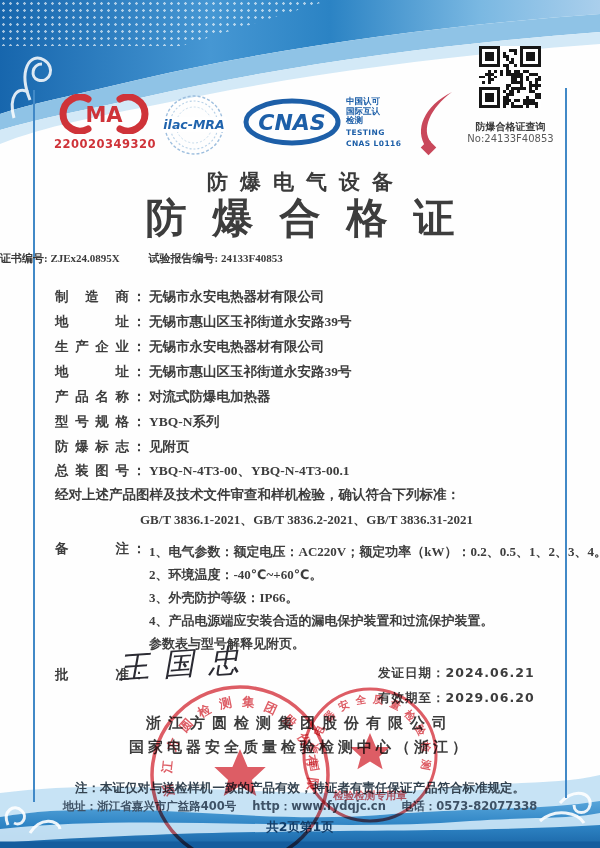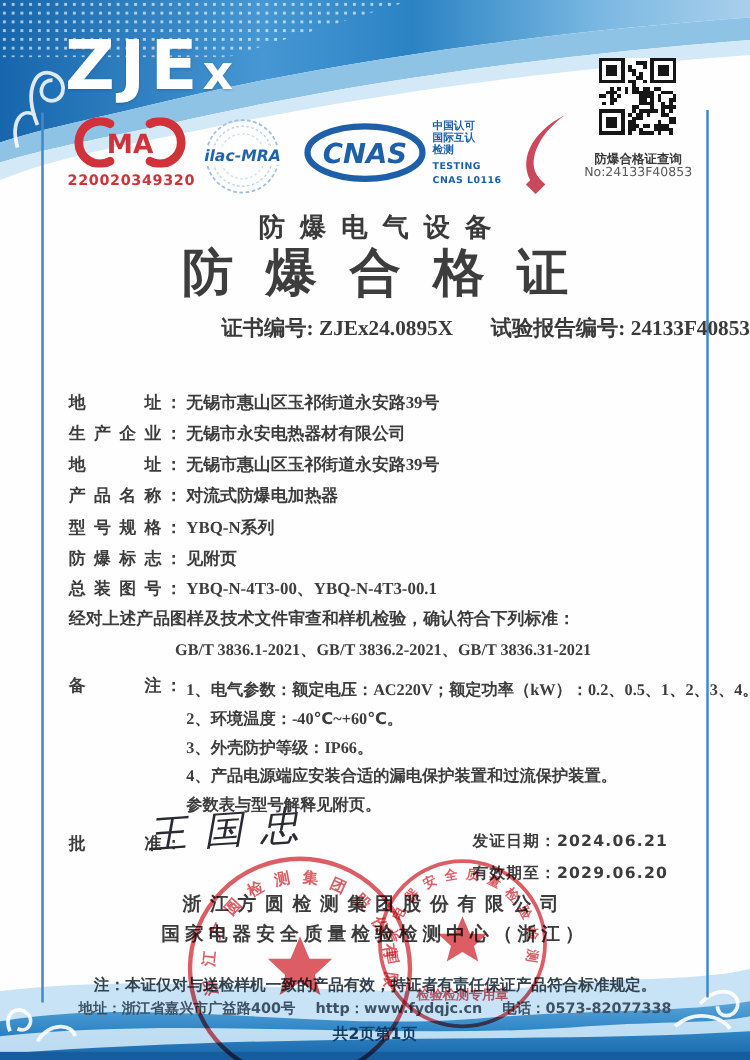--- a/index.html
+++ b/index.html
@@ -29,22 +29,22 @@
   
   .border-l{position:absolute;left:33px;top:90px;width:2px;height:712px;background:#4189c7;z-index:2;}
   .border-r{position:absolute;left:565px;top:88px;width:2px;height:710px;background:#4189c7;z-index:2;}
   
   .subtitle{position:absolute;top:168px;left:0;width:100%;text-align:center;z-index:3;
             font-size:21px;font-weight:700;letter-spacing:12px;text-indent:12px;color:#3a3a3a;
             font-family:"DejaVu Sans",sans-serif;}
   .main-title{position:absolute;top:191px;left:0;width:100%;text-align:center;z-index:3;
               font-size:41px;font-weight:700;letter-spacing:26px;text-indent:26px;color:#3d3d3d;
               font-family:"DejaVu Sans",sans-serif;}
-  .cert-line{position:absolute;top:251px;left:0;width:100%;text-align:right;z-index:3;
-             font-size:17px;font-weight:700;color:#3a3a3a;white-space:nowrap;}
+  .cert-line{position:absolute;top:251px;left:0;width:100%;text-align:left;z-index:3;
+             font-size:11px;font-weight:700;color:#3a3a3a;white-space:nowrap;}
   .cert-line .gap{margin-left:26px;}
   
   .row{position:absolute;left:55px;z-index:3;font-size:13.5px;white-space:nowrap;}
   .f-label{display:inline-block;width:74px;text-align:justify;text-align-last:justify;
            font-weight:700;font-family:"DejaVu Sans",sans-serif;vertical-align:top;}
   .f-colon{display:inline-block;width:20px;font-weight:700;text-align:center;}
   .f-value{font-weight:600;}
   .statement{position:absolute;left:55px;top:486px;z-index:3;font-size:13.5px;font-weight:700;
              font-family:"DejaVu Sans",sans-serif;white-space:nowrap;}
   .standards{position:absolute;left:140px;top:511px;z-index:3;font-size:13px;font-weight:600;white-space:nowrap;}
@@ -91,21 +91,20 @@
     <path d="M0,0 H600 V14 C430,26 260,50 120,84 C70,96 30,104 0,114 Z" fill="url(#gb)"></path>
     <path d="M0,114 C30,104 70,96 120,84 C260,50 430,26 600,14 V32 C440,44 280,66 140,98 C85,110 40,118 0,130 Z" fill="#8fc3e6"></path>
     <path d="M0,130 C40,118 85,110 140,98 C280,66 440,44 600,32 V44 C460,54 300,74 160,104 C100,116 45,126 0,144 Z" fill="#d3e9f7"></path>
     <g stroke="#ffffff" stroke-width="3" fill="none" opacity="0.85">
       <path d="M30,100 C18,70 30,52 44,60 C56,67 50,84 38,80 C30,77 32,64 42,64"></path>
       <path d="M14,118 C8,96 18,86 28,92"></path>
     </g>
   </svg>
   <div class="dots"></div>
 
-  <div class="brand"><span>ZJE</span><span class="sub">x</span></div>
 
   <svg class="abs" style="left:58px;top:94px;z-index:3" width="92" height="40" viewBox="0 0 92 40">
     <path d="M30,5 A17,17 0 1 0 30,35" fill="none" stroke="#cf3339" stroke-width="7" stroke-linecap="round"></path>
     <path d="M62,5 A17,17 0 1 1 62,35" fill="none" stroke="#cf3339" stroke-width="7" stroke-linecap="round"></path>
     <text x="46" y="28" text-anchor="middle" font-family="DejaVu Sans, sans-serif" font-weight="bold" font-size="21" fill="#cf3339">MA</text>
     <circle cx="82" cy="32" r="3" fill="#cf3339"></circle>
   </svg>
   <div class="cma-num">220020349320</div>
 
   <svg class="abs" style="left:160px;top:93px;z-index:3" width="68" height="64" viewBox="0 0 68 64">
@@ -271,20 +270,21 @@
 
   <div class="subtitle">防爆电气设备</div>
   <div class="main-title">防爆合格证</div>
   <div class="cert-line">
     <span>证书编号:</span>
     <span>ZJEx24.0895X</span>
     <span class="gap">试验报告编号:</span>
     <span>24133F40853</span>
   </div>
 
+  <div class="row" style="top:288px"><span class="f-label">制造商</span><span class="f-colon">：</span><span class="f-value">无锡市永安电热器材有限公司</span></div>
   <div class="row" style="top:313px"><span class="f-label">地址</span><span class="f-colon">：</span><span class="f-value">无锡市惠山区玉祁街道永安路39号</span></div>
   <div class="row" style="top:338px"><span class="f-label">生产企业</span><span class="f-colon">：</span><span class="f-value">无锡市永安电热器材有限公司</span></div>
   <div class="row" style="top:363px"><span class="f-label">地址</span><span class="f-colon">：</span><span class="f-value">无锡市惠山区玉祁街道永安路39号</span></div>
   <div class="row" style="top:388px"><span class="f-label">产品名称</span><span class="f-colon">：</span><span class="f-value">对流式防爆电加热器</span></div>
   <div class="row" style="top:413px"><span class="f-label">型号规格</span><span class="f-colon">：</span><span class="f-value">YBQ-N系列</span></div>
   <div class="row" style="top:438px"><span class="f-label">防爆标志</span><span class="f-colon">：</span><span class="f-value">见附页</span></div>
   <div class="row" style="top:462px"><span class="f-label">总装图号</span><span class="f-colon">：</span><span class="f-value">YBQ-N-4T3-00、YBQ-N-4T3-00.1</span></div>
 
   <div class="statement">经对上述产品图样及技术文件审查和样机检验，确认符合下列标准：</div>
   <div class="standards">GB/T 3836.1-2021、GB/T 3836.2-2021、GB/T 3836.31-2021</div>

